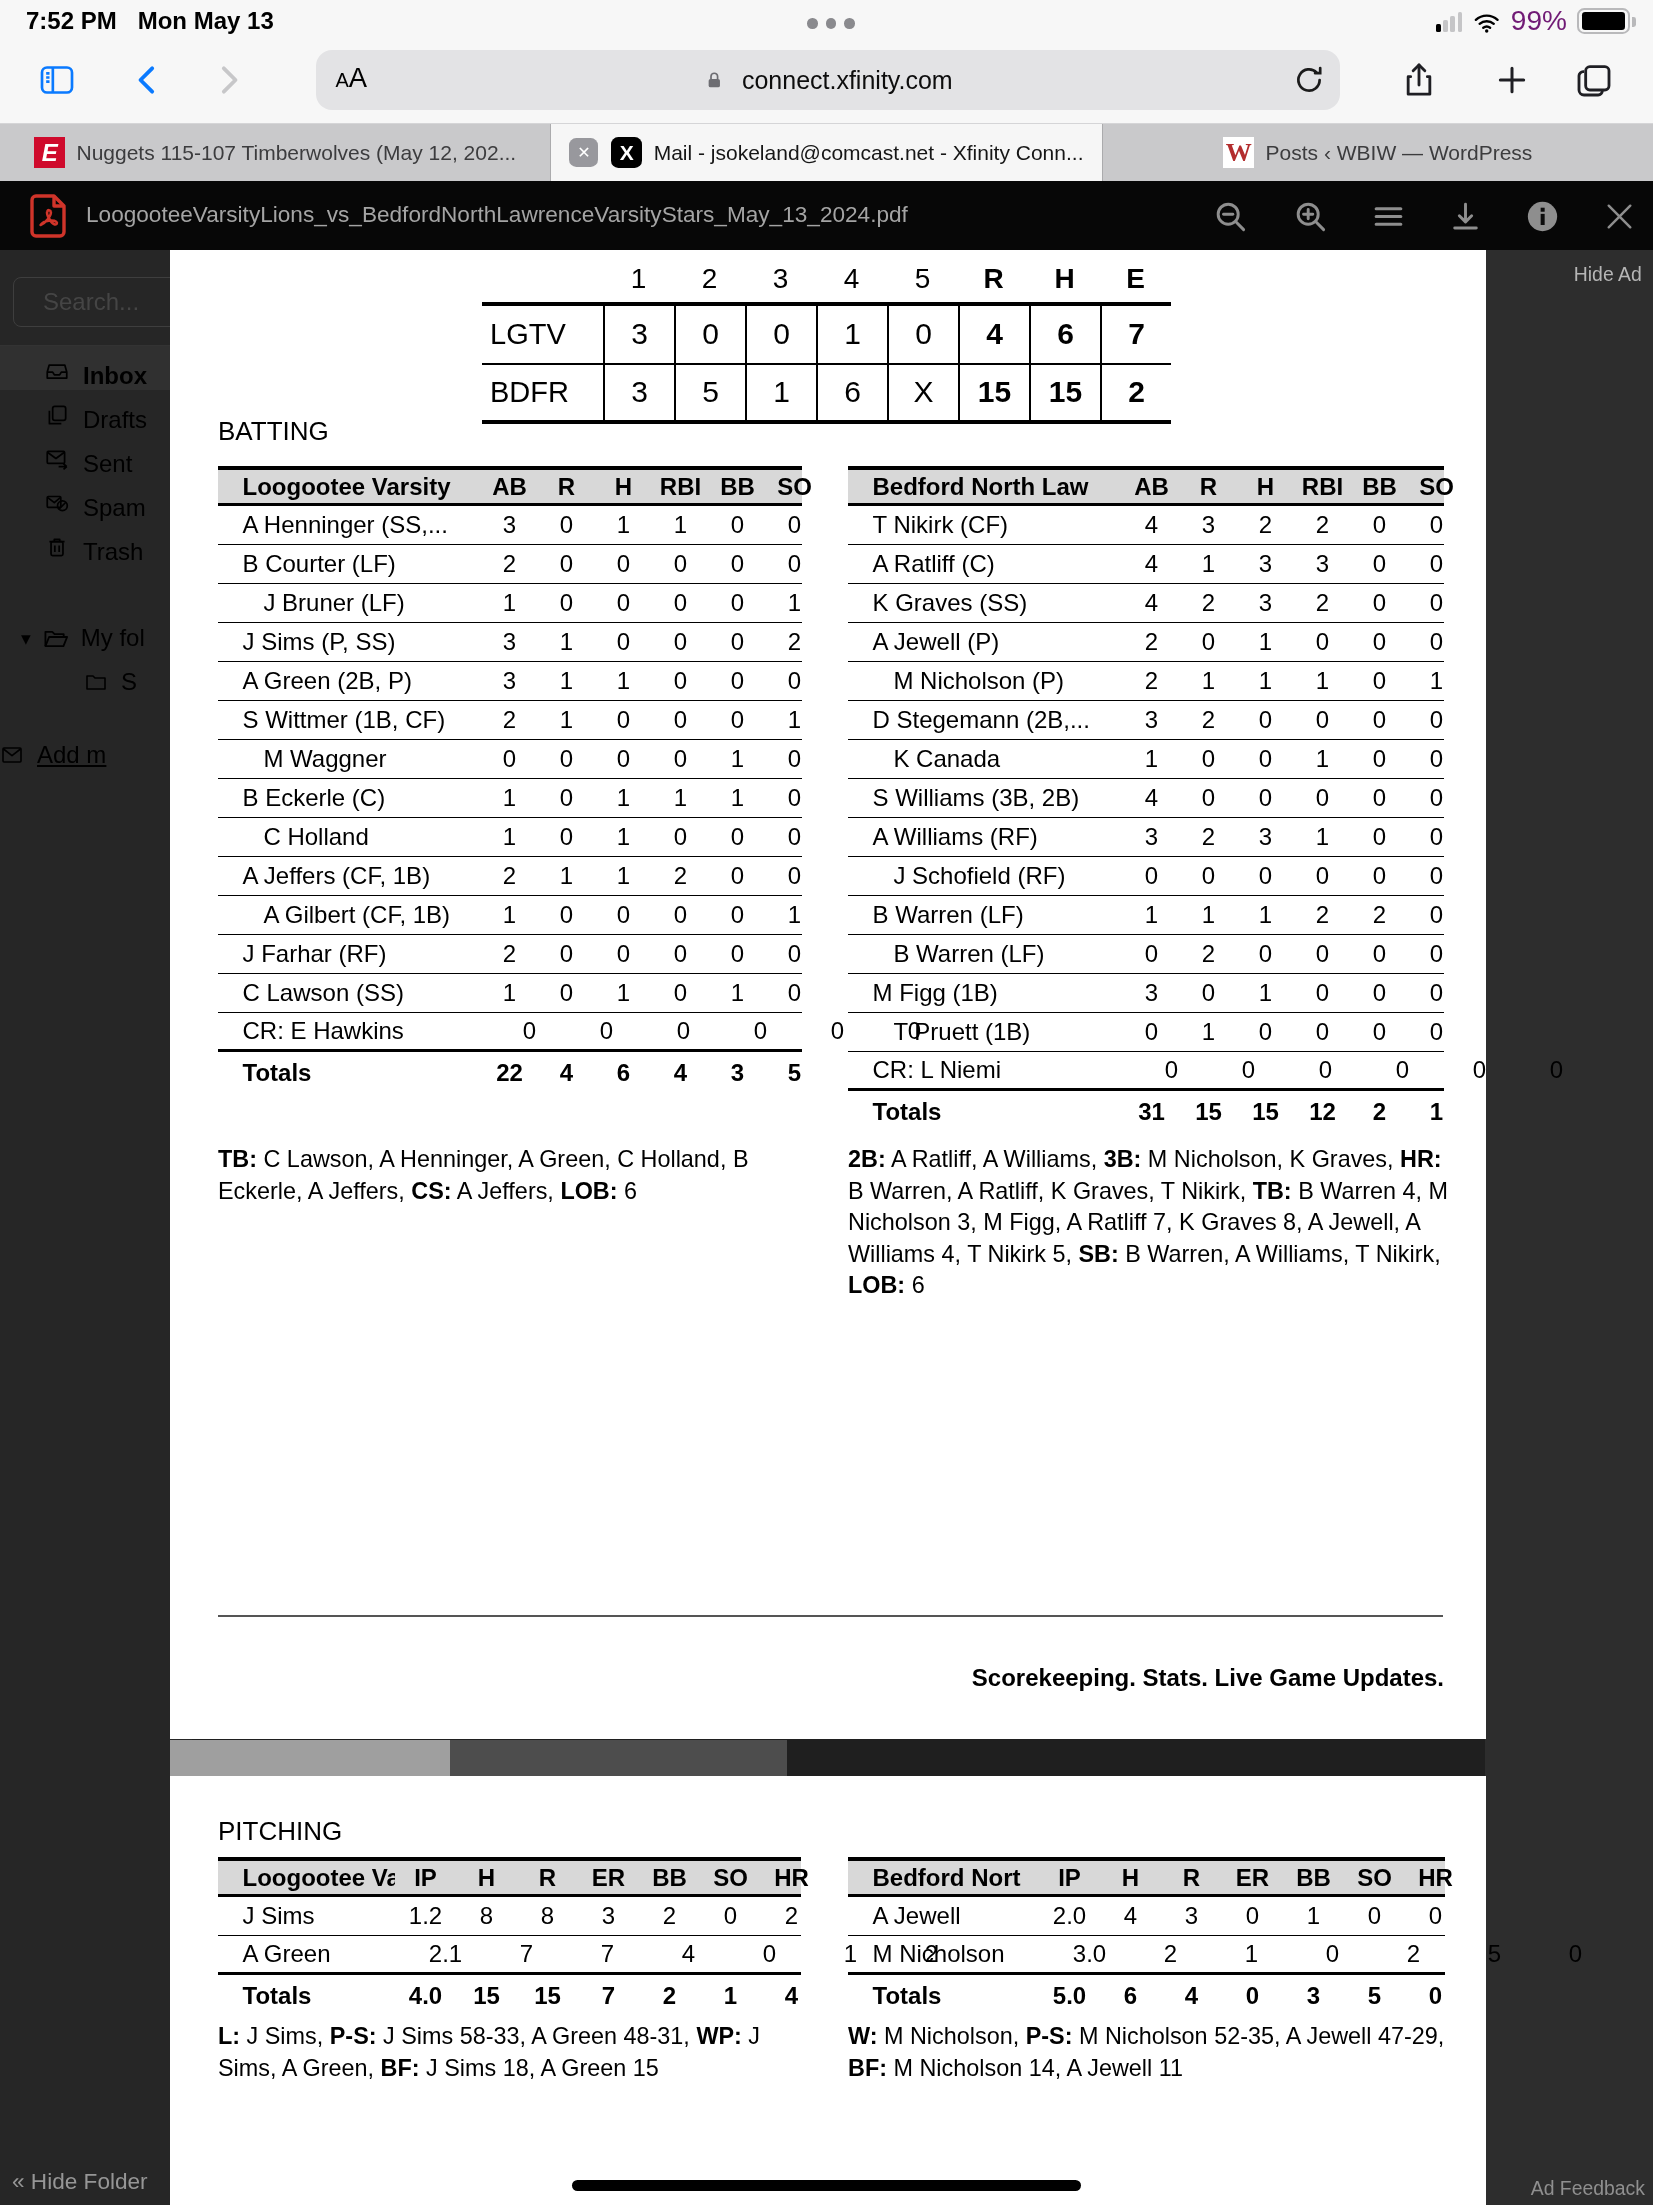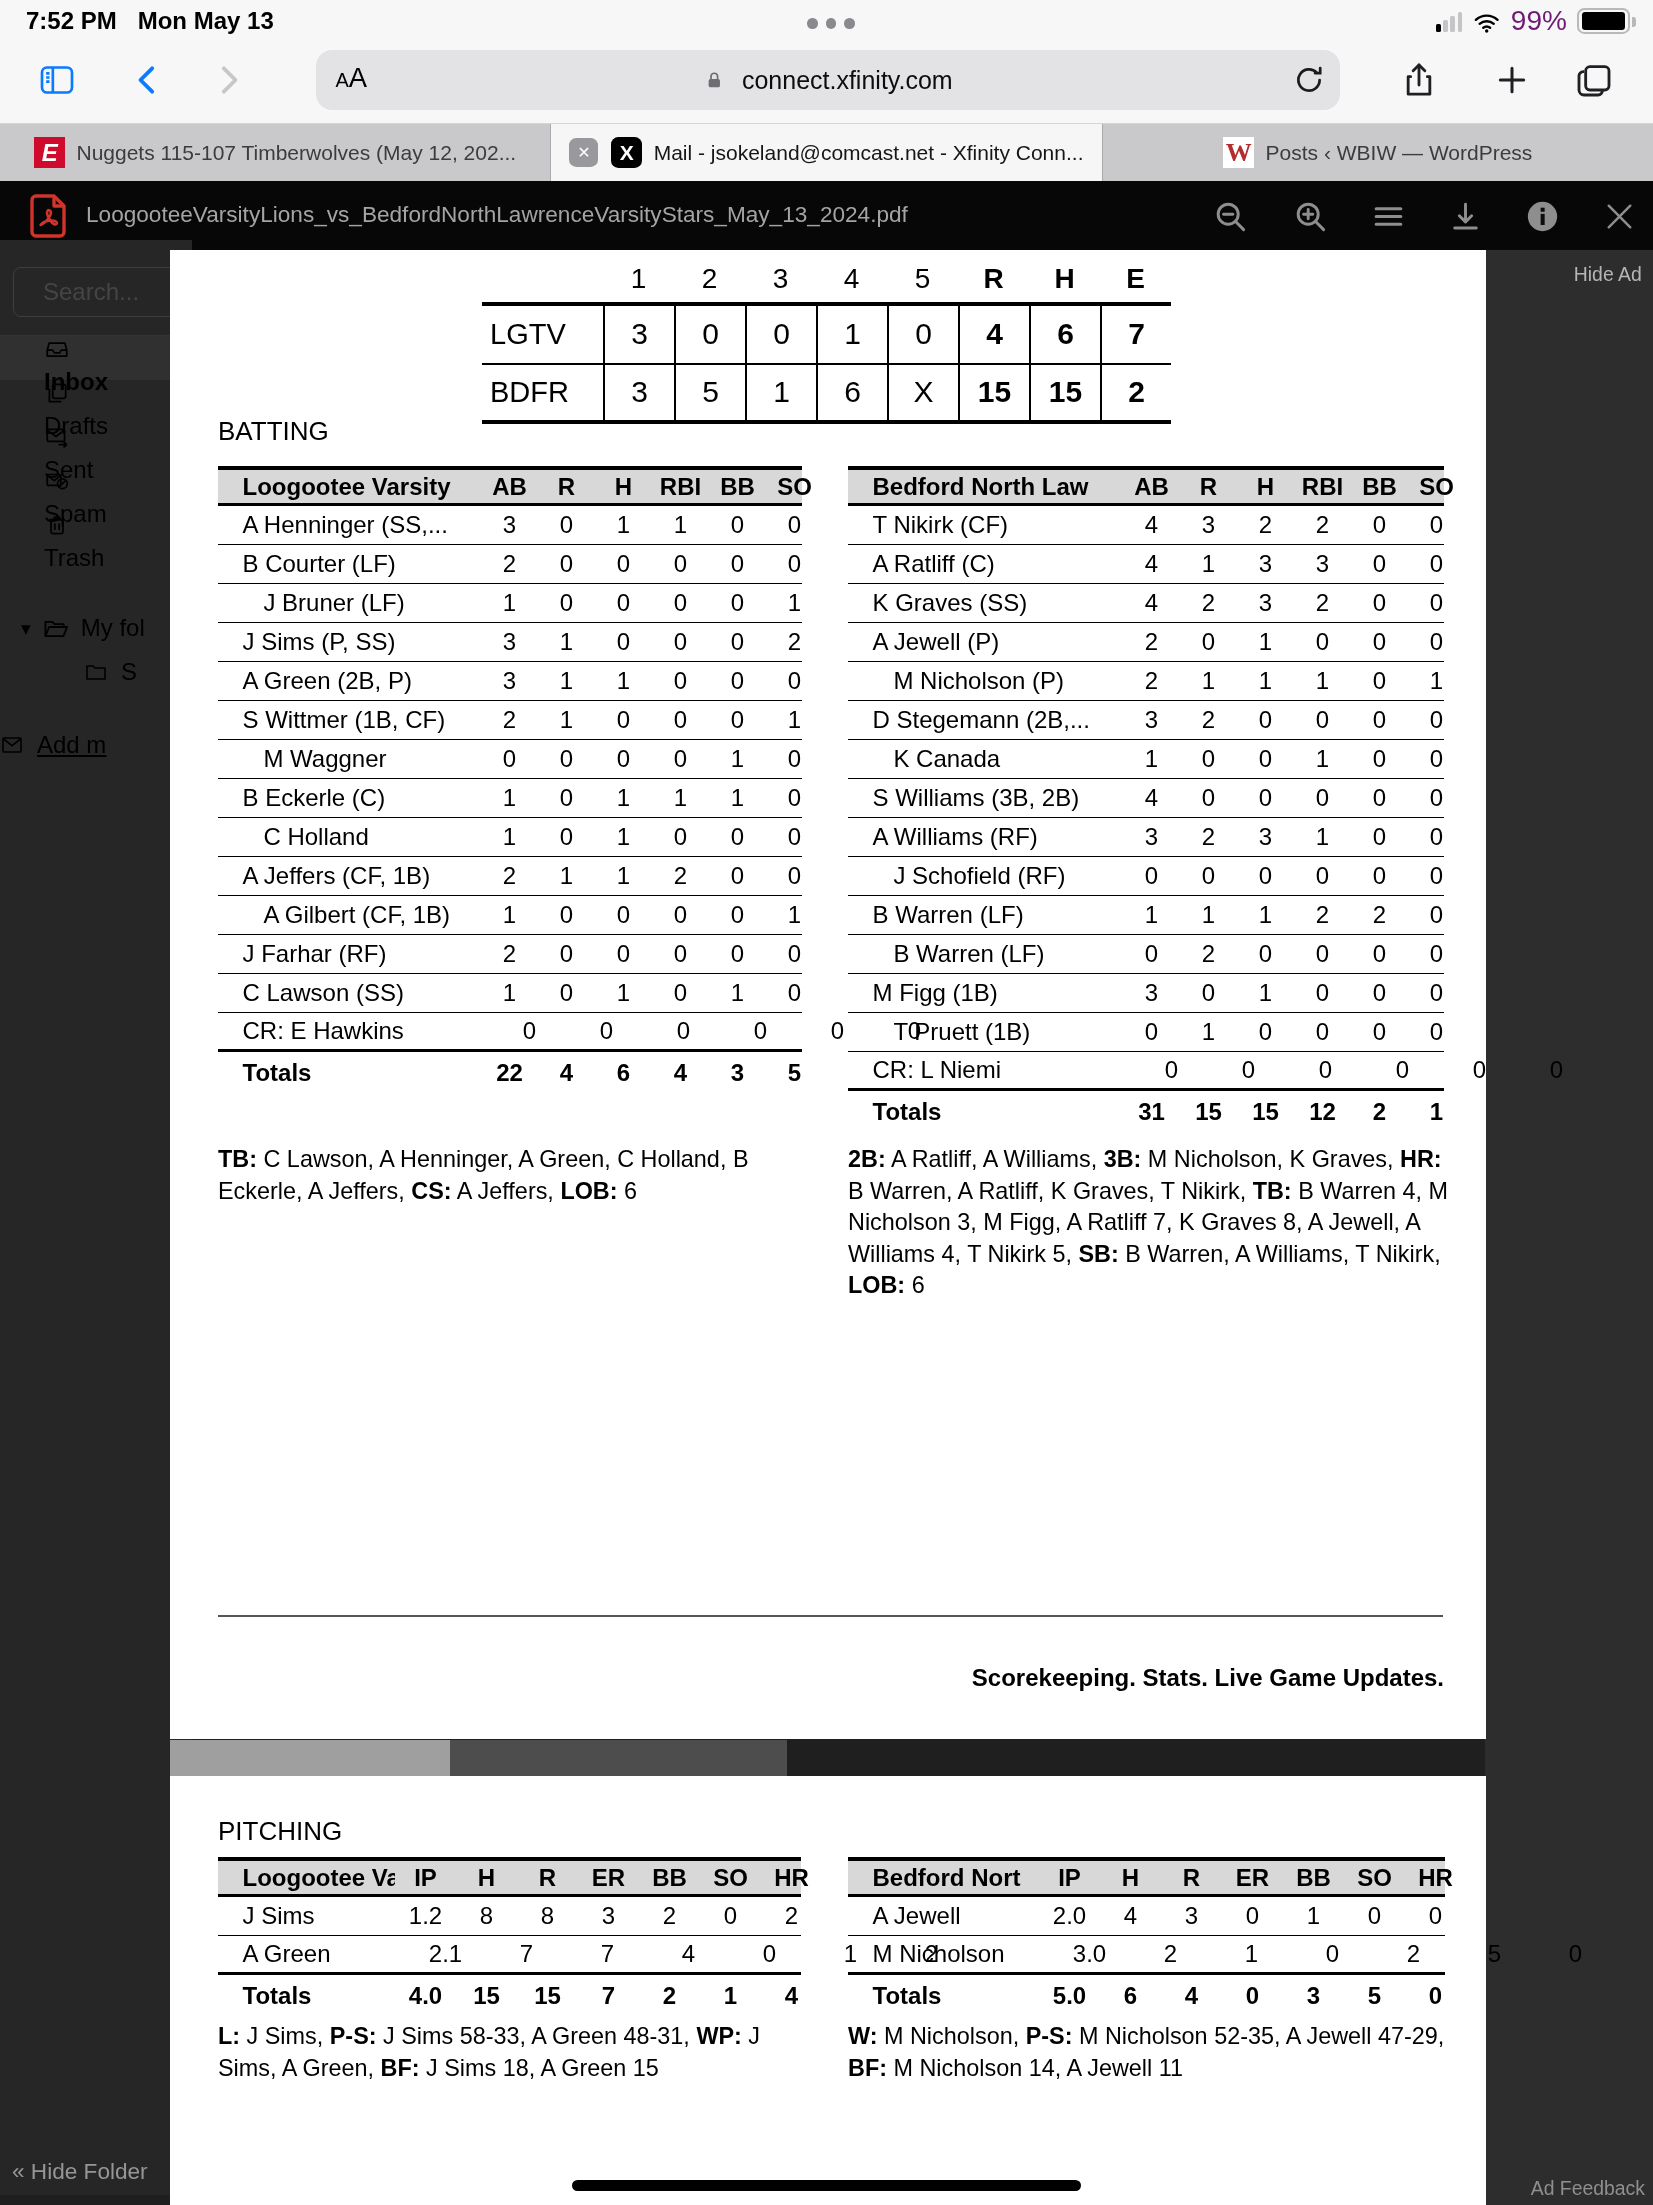--- a/index.html
+++ b/index.html
@@ -53,24 +53,24 @@
   
   #pdfbar { position:absolute; top:181px; left:0; width:1653px; height:69px; background:#070707; }
   #pdf-icon { position:absolute; left:24px; top:10.5px; width:48px; height:48px; }
   #pdf-filename { position:absolute; left:86px; top:21px; font-size:22.6px; color:#a4a4a4; }
   .pdfbar-ic { position:absolute; top:17px; width:37px; height:37px; color:#8e8e8e; }
   .pdfbar-ic svg { width:100%; height:100%; }
   #zoomout-btn { left:1212px; } #zoomin-btn { left:1292px; } #menu-btn { left:1370px; }
   #download-btn { left:1447px; } #info-btn { left:1524px; } #close-btn { left:1601px; }
 
   
-  #mail-sidebar { position:absolute; left:0; top:240px; width:192px; height:1955px; background:#262626; overflow:hidden; color:#000; }
+  #mail-sidebar { position:absolute; left:0; top:250px; width:192px; height:1955px; background:#262626; overflow:hidden; color:#000; }
   #mail-search { margin:27.4px 0 0 13px; width:218px; height:50px; border:1.6px solid #3e3e3e; border-radius:8px; color:#454545; font-size:24px; line-height:47px; padding-left:29px; }
   #mail-divider { margin-top:18px; border-top:1.6px solid #333; }
-  .folder-row { height:44px; display:flex; align-items:flex-start; padding-left:44px; font-size:24px; white-space:nowrap;flex-direction:column; }
+  .folder-row { height:44px; display:flex; align-items:flex-end; gap:13px; padding-left:44px; font-size:24px; white-space:nowrap; }
   .folder-row.selected { background:#303030; font-weight:bold; }
   .folder-row svg { width:26px; height:26px; flex:0 0 auto; }
   #myfolders-row { margin-top:50px; display:flex; align-items:center; gap:11.3px; padding-left:21px; height:44px; font-size:24px; white-space:nowrap; }
   #myfolders-row svg { width:27.4px; height:27.4px; }
   .caret { font-size:19.4px; color:#000; }
   #subfolder-row { display:flex; align-items:center; gap:13px; padding-left:84px; height:44px; font-size:24px; }
   #subfolder-row svg { width:24px; height:24px; }
   #addmail-row { margin-top:29px; display:flex; align-items:center; gap:13px; height:44px; font-size:24px; }
   #addmail-row svg { width:24px; height:24px; }
   #addmail-row span { text-decoration:underline; }

